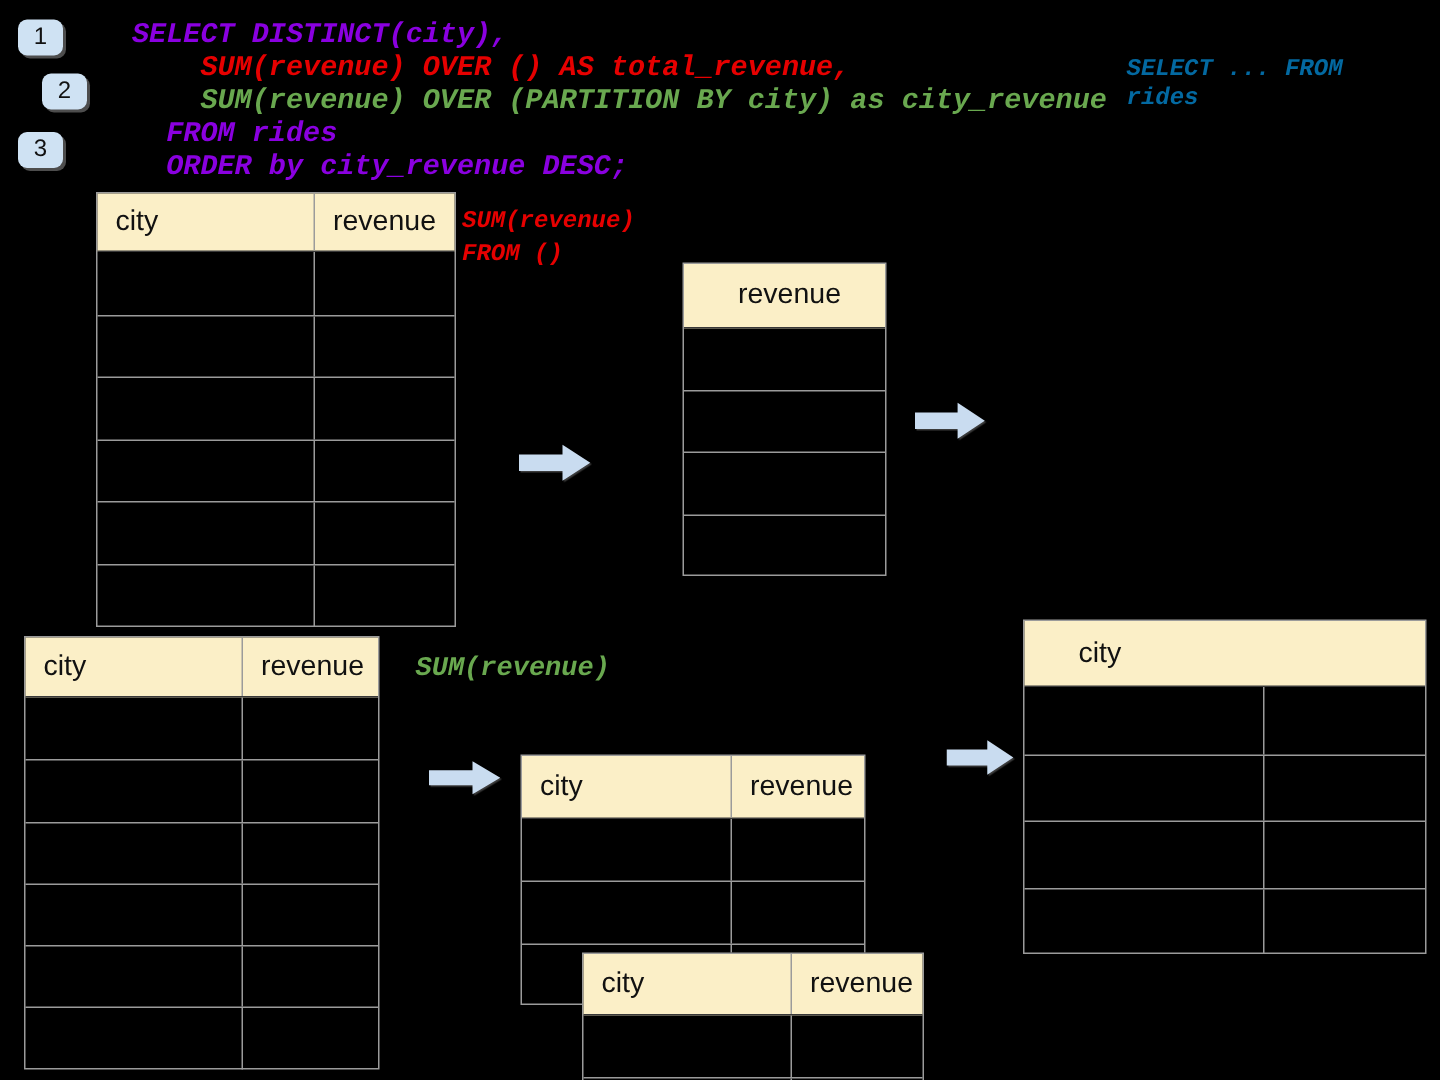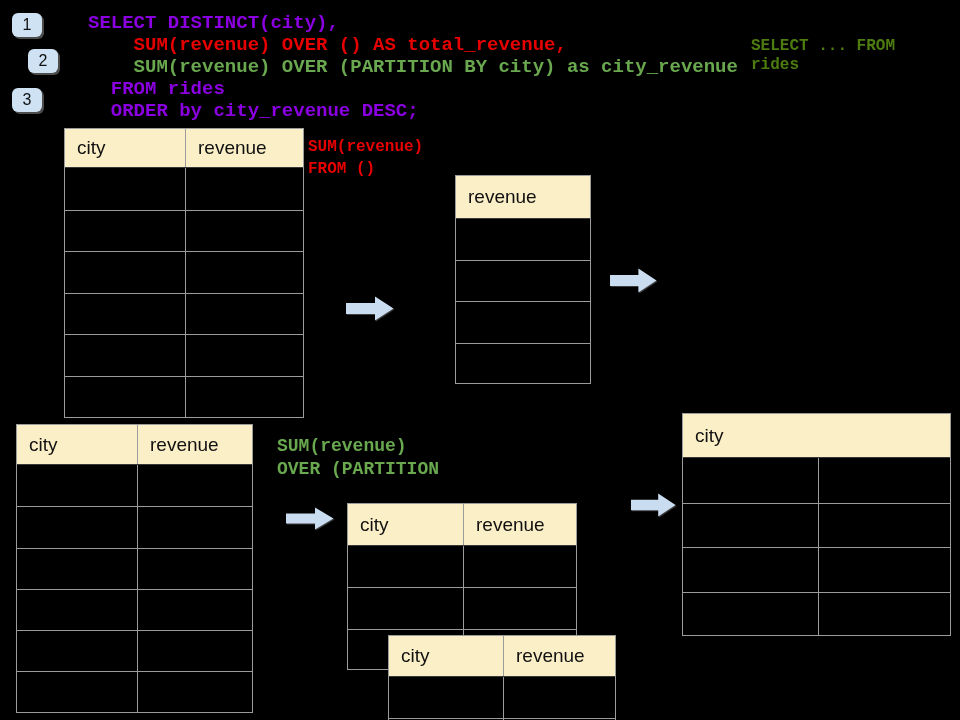--- a/index.html
+++ b/index.html
@@ -1,20 +1,20 @@
 <!DOCTYPE html>
 <html style="--background: #000000; --purple: #8A00E0; --red: #E60000; --green: #69A84F; --table-header-bg: #FBEFC7; --table-border: #9B9B9B; --header-sep: #383838; --text-dark: #111111; --arrow-fill: #C9DCF0; --arrow-shadow: #3C3C3C; --badge-bg: #CFE2F3; --badge-shadow: #4D4D4D;"><head>
 <meta charset="utf-8">
 <style>
   html,body{margin:0;padding:0;}
   body{width:960px;height:720px;overflow:hidden;font-family:"Liberation Sans",sans-serif;}
   .page{position:relative;width:960px;height:720px;overflow:hidden;background:var(--background,#000);}
 
   
-  .code{position:absolute;white-space:pre;font-family:"Liberation Mono","DejaVu Sans Mono",monospace;font-weight:bold;}
+  .code{position:absolute;white-space:pre;font-family:"Liberation Mono","DejaVu Sans Mono",monospace;font-weight:bold;font-style:italic;}
   #sqlblock{left:88px;top:12px;font-size:19px;line-height:22px;}
   #sidenote{left:751px;top:37px;font-size:16px;line-height:19px;}
   #ann-total{left:308px;top:136px;font-size:16px;line-height:22px;}
   #ann-part{left:277px;top:435px;font-size:18px;line-height:23px;}
 
   
   .badge{position:absolute;width:30px;height:24px;border-radius:6px;
          background:var(--badge-bg);color:var(--text-dark);
          display:flex;align-items:center;justify-content:center;
          font-size:16px;box-shadow:2px 2px 0 var(--badge-shadow);}
@@ -26,21 +26,21 @@
   .tbl{position:absolute;box-sizing:border-box;border:1px solid var(--table-border);
        background:var(--background,#000);display:flex;flex-direction:column;}
   .thead{display:flex;flex-shrink:0;background:var(--table-header-bg);
          border-bottom:1px solid var(--header-sep);box-sizing:border-box;text-align:right;}
   .th{display:flex;align-items:center;padding-left:12px;box-sizing:border-box;
       font-size:19px;color:var(--text-dark);}
   .tr{display:flex;flex-shrink:0;box-sizing:border-box;}
   .tr + .tr{border-top:1px solid var(--table-border);}
   .td{box-sizing:border-box;height:100%;}
   .th + .th,.td + .td{border-left:1px solid var(--table-border);}
-  .th:last-child,.td:last-child{flex:1;}
+  .th:last-child,.td:last-child{flex:1;margin-left:24px;}
 
   #t1{left:64px;top:128px;width:240px;height:290px;z-index:1;}
   #t1 .thead{height:39px;} #t1 .tr{height:41.6px;} #t1 .c0{width:120px;}
 
   #t2{left:455px;top:175px;width:136px;height:209px;z-index:1;}
   #t2 .thead{height:43px;} #t2 .tr{height:41.2px;}
 
   #t3{left:16px;top:424px;width:237px;height:289px;z-index:1;}
   #t3 .thead{height:40px;} #t3 .tr{height:41.3px;} #t3 .c0{width:120px;}
 
@@ -66,23 +66,23 @@
 </head>
 <body>
 
 <div class="page">
 
   <div class="badge" id="b1">1</div>
   <div class="badge" id="b2">2</div>
   <div class="badge" id="b3">3</div>
 
   <div class="code" id="sqlblock"><div class="tline" style="color: rgb(138, 0, 224);">SELECT DISTINCT(city),</div><div class="tline" style="color: rgb(230, 0, 0);">    SUM(revenue) OVER () AS total_revenue,</div><div class="tline" style="color: rgb(105, 168, 79);">    SUM(revenue) OVER (PARTITION BY city) as city_revenue</div><div class="tline" style="color: rgb(138, 0, 224);">  FROM rides</div><div class="tline" style="color: rgb(138, 0, 224);">  ORDER by city_revenue DESC;</div></div>
-  <div class="code" id="sidenote" style="color: #4d7c0f;"><div class="tline">SELECT ... FROM</div><div class="tline">rides</div></div>
+  <div class="code" id="sidenote" style="color: #0369a1;"><div class="tline">SELECT ... FROM</div><div class="tline">rides</div></div>
   <div class="code" id="ann-total" style="color: rgb(230, 0, 0);"><div class="tline">SUM(revenue)</div><div class="tline">FROM ()</div></div>
-  <div class="code" id="ann-part" style="color: rgb(105, 168, 79);"><div class="tline">SUM(revenue)</div><div class="tline">OVER (PARTITION</div></div>
+  <div class="code" id="ann-part" style="color: rgb(105, 168, 79);"><div class="tline">SUM(revenue)</div></div>
 
   <div class="tbl" id="t1">
       <div class="thead">
         <div class="th c0">city</div>
         <div class="th c1">revenue</div>
       </div>
       <div class="tr">
         <div class="td c0"></div>
         <div class="td c1"></div>
       </div>

